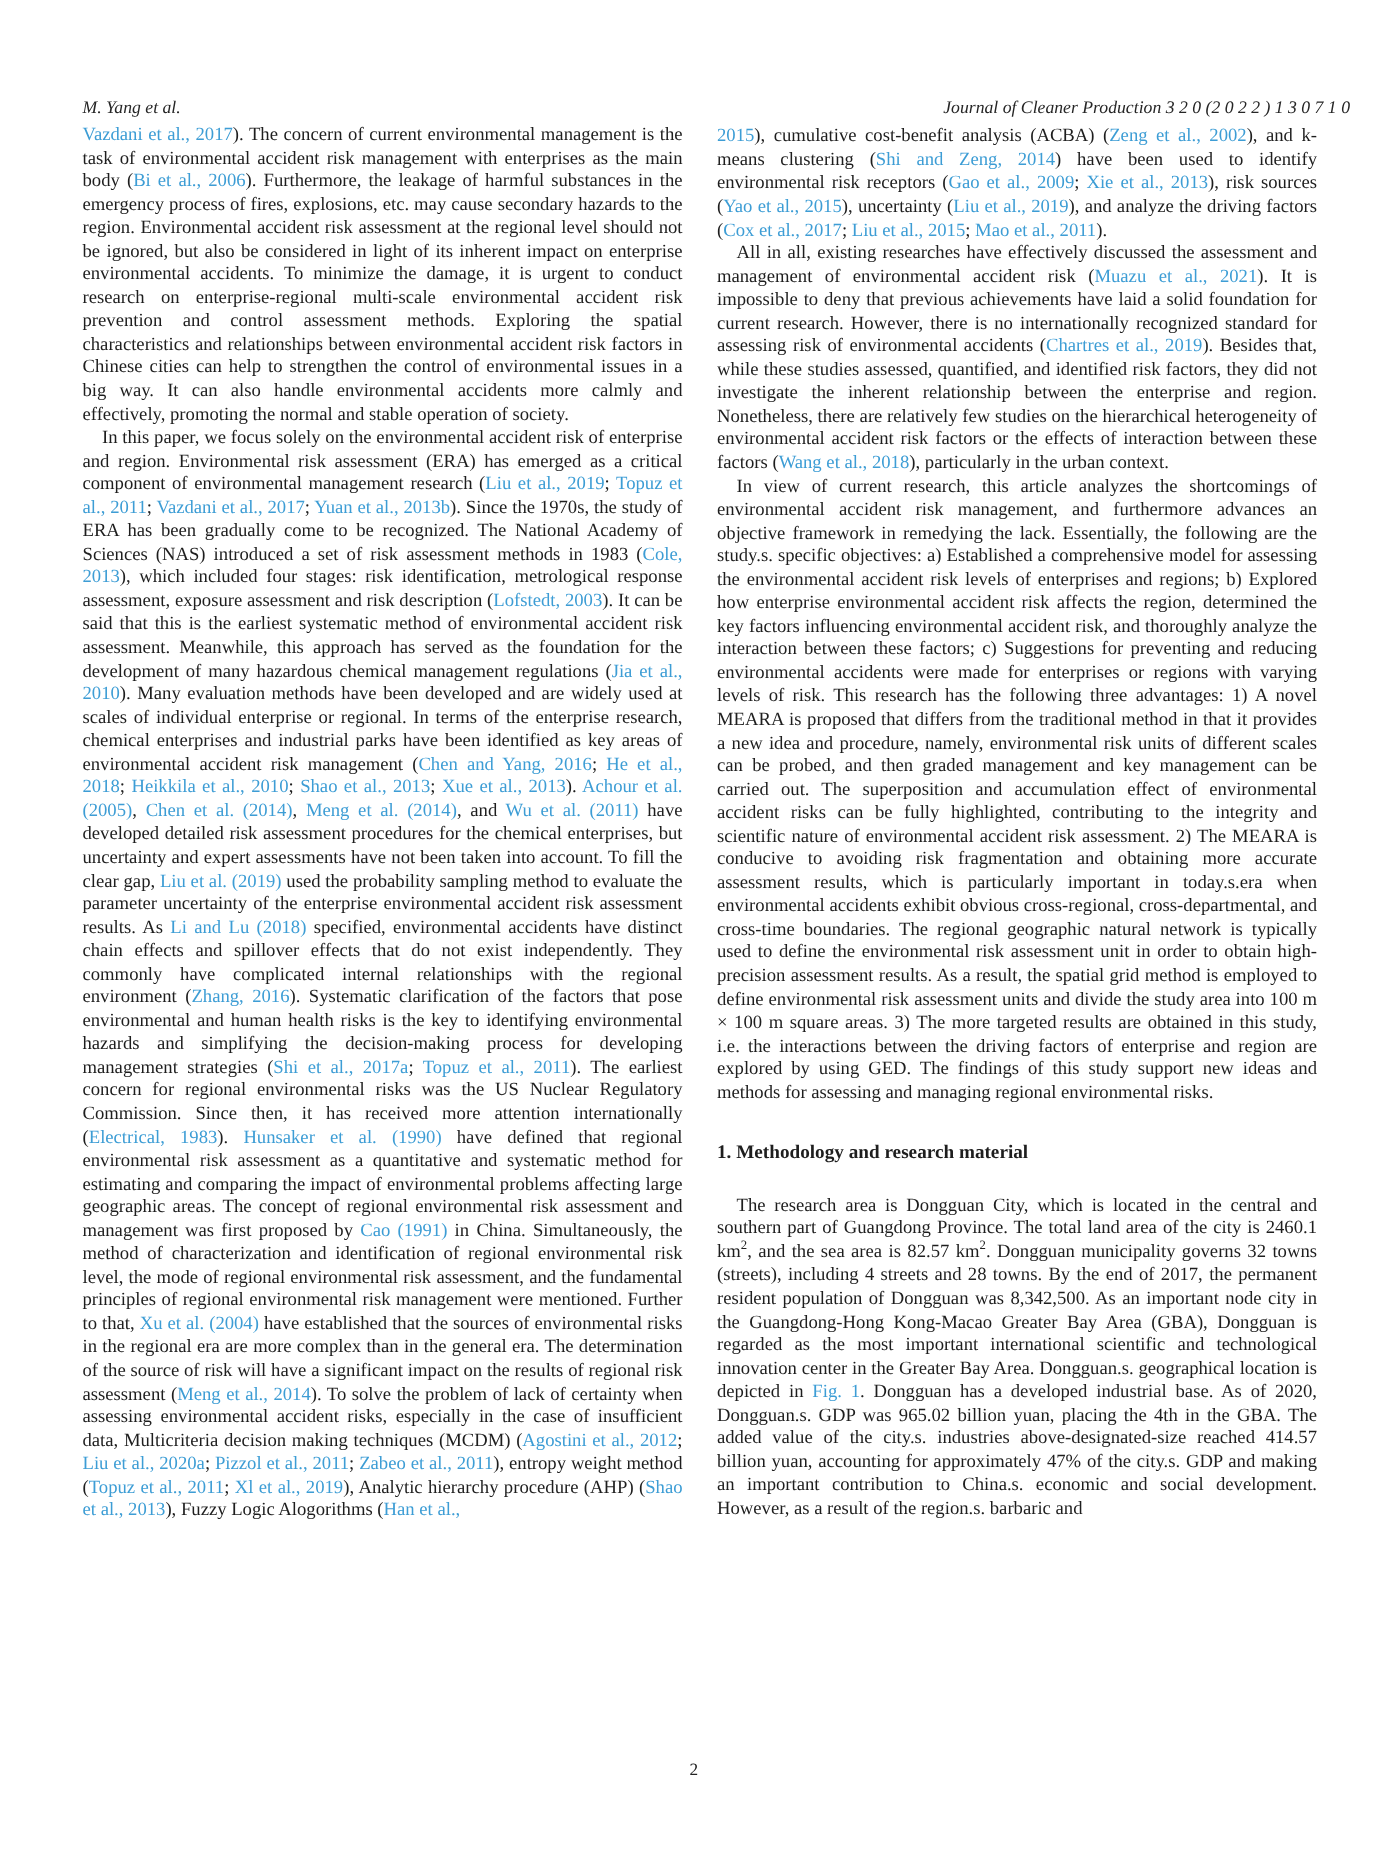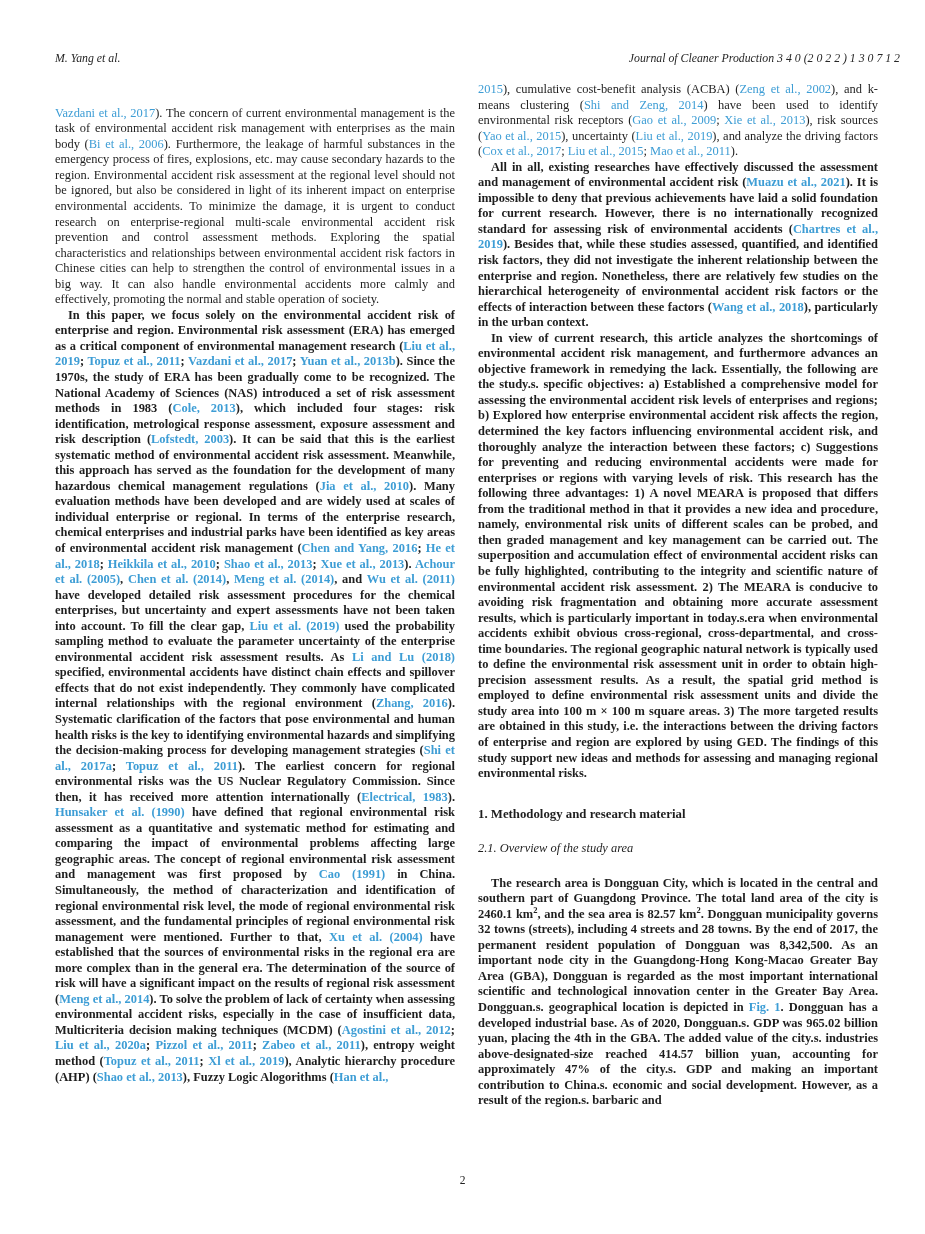--- a/index.html
+++ b/index.html
@@ -5,37 +5,37 @@
   html,body{margin:0;padding:0;background:#ffffff;}
   body{
     width:925px;height:1234px;
     font-family:"Liberation Serif","DejaVu Serif",serif;
     color:#1e1e1e;
     position:relative;
     -webkit-font-smoothing:antialiased;
   }
   .page{position:absolute;inset:0;}
   .page-header{
-    position:absolute;top:51px;left:55px;width:845px;
+    position:absolute;top:64px;left:55px;width:845px;
     display:flex;justify-content:space-between;
     font-style:italic;font-size:11.8px;color:#262626;
   }
   .columns{
     position:absolute;top:82px;left:55px;
     display:flex;gap:23px;align-items:center;
   }
   .col{width:400px;}
   .col p{
     margin:0;
     font-size:12.45px;
     line-height:15.55px;
     text-align:justify;
     hyphens:auto;-webkit-hyphens:auto;
   }
-  .col p.indent{text-indent:13px;font-weight:bold;}
+  .col p.indent{text-indent:13px;}
   .cite{color:#3d9dd5;text-decoration:none;cursor:pointer;}
   .sec-heading{
     font-size:12.8px;font-weight:bold;font-style:normal;
     margin:25px 0 19px 0;line-height:15.5px;
   }
   .sub-heading{
     font-size:12.45px;font-weight:normal;font-style:italic;
     margin:0 0 19px 0;line-height:15.5px;
   }
   sup{font-size:8.5px;line-height:0;}
@@ -44,34 +44,33 @@
     text-align:center;font-size:11.5px;color:#222;
   }
 </style>
 </head>
 <body>
 
 <div class="page">
 
   <header class="page-header">
     <span>M. Yang et al.</span>
-    <span>Journal of Cleaner Production 3 4 0 (2 0 2 2 ) 1 3 0 7 1 2</span>
+    <span>Journal of Cleaner Production 3 2 0 (2 0 2 2 ) 1 3 0 7 1 0</span>
   </header>
 
   <main class="columns">
     <div class="col" id="col-left">
         <p><a class="cite">Vazdani et al., 2017</a>). The concern of current environmental management is the task of environmental accident risk management with enterprises as the main body (<a class="cite">Bi et al., 2006</a>). Furthermore, the leakage of harmful substances in the emergency process of fires, explosions, etc. may cause secondary hazards to the region. Environmental accident risk assessment at the regional level should not be ignored, but also be considered in light of its inherent impact on enterprise environmental accidents. To minimize the damage, it is urgent to conduct research on enterprise-regional multi-scale environmental accident risk prevention and control assessment methods. Exploring the spatial characteristics and relationships between environmental accident risk factors in Chinese cities can help to strengthen the control of environmental issues in a big way. It can also handle environmental accidents more calmly and effectively, promoting the normal and stable operation of society.</p>
         <p class="indent">In this paper, we focus solely on the environmental accident risk of enterprise and region. Environmental risk assessment (ERA) has emerged as a critical component of environmental management research (<a class="cite">Liu et al., 2019</a>; <a class="cite">Topuz et al., 2011</a>; <a class="cite">Vazdani et al., 2017</a>; <a class="cite">Yuan et al., 2013b</a>). Since the 1970s, the study of ERA has been gradually come to be recognized. The National Academy of Sciences (NAS) introduced a set of risk assessment methods in 1983 (<a class="cite">Cole, 2013</a>), which included four stages: risk identification, metrological response assessment, exposure assessment and risk description (<a class="cite">Lofstedt, 2003</a>). It can be said that this is the earliest systematic method of environmental accident risk assessment. Meanwhile, this approach has served as the foundation for the development of many hazardous chemical management regulations (<a class="cite">Jia et al., 2010</a>). Many evaluation methods have been developed and are widely used at scales of individual enterprise or regional. In terms of the enterprise research, chemical enterprises and industrial parks have been identified as key areas of environmental accident risk management (<a class="cite">Chen and Yang, 2016</a>; <a class="cite">He et al., 2018</a>; <a class="cite">Heikkila et al., 2010</a>; <a class="cite">Shao et al., 2013</a>; <a class="cite">Xue et al., 2013</a>). <a class="cite">Achour et al. (2005)</a>, <a class="cite">Chen et al. (2014)</a>, <a class="cite">Meng et al. (2014)</a>, and <a class="cite">Wu et al. (2011)</a> have developed detailed risk assessment procedures for the chemical enterprises, but uncertainty and expert assessments have not been taken into account. To fill the clear gap, <a class="cite">Liu et al. (2019)</a> used the probability sampling method to evaluate the parameter uncertainty of the enterprise environmental accident risk assessment results. As <a class="cite">Li and Lu (2018)</a> specified, environmental accidents have distinct chain effects and spillover effects that do not exist independently. They commonly have complicated internal relationships with the regional environment (<a class="cite">Zhang, 2016</a>). Systematic clarification of the factors that pose environmental and human health risks is the key to identifying environmental hazards and simplifying the decision-making process for developing management strategies (<a class="cite">Shi et al., 2017a</a>; <a class="cite">Topuz et al., 2011</a>). The earliest concern for regional environmental risks was the US Nuclear Regulatory Commission. Since then, it has received more attention internationally (<a class="cite">Electrical, 1983</a>). <a class="cite">Hunsaker et al. (1990)</a> have defined that regional environmental risk assessment as a quantitative and systematic method for estimating and comparing the impact of environmental problems affecting large geographic areas. The concept of regional environmental risk assessment and management was first proposed by <a class="cite">Cao (1991)</a> in China. Simultaneously, the method of characterization and identification of regional environmental risk level, the mode of regional environmental risk assessment, and the fundamental principles of regional environmental risk management were mentioned. Further to that, <a class="cite">Xu et al. (2004)</a> have established that the sources of environmental risks in the regional era are more complex than in the general era. The determination of the source of risk will have a significant impact on the results of regional risk assessment (<a class="cite">Meng et al., 2014</a>). To solve the problem of lack of certainty when assessing environmental accident risks, especially in the case of insufficient data, Multicriteria decision making techniques (MCDM) (<a class="cite">Agostini et al., 2012</a>; <a class="cite">Liu et al., 2020a</a>; <a class="cite">Pizzol et al., 2011</a>; <a class="cite">Zabeo et al., 2011</a>), entropy weight method (<a class="cite">Topuz et al., 2011</a>; <a class="cite">Xl et al., 2019</a>), Analytic hierarchy procedure (AHP) (<a class="cite">Shao et al., 2013</a>), Fuzzy Logic Alogorithms (<a class="cite">Han et al.,</a></p>
       </div>
     <div class="col" id="col-right">
         <p><a class="cite">2015</a>), cumulative cost-benefit analysis (ACBA) (<a class="cite">Zeng et al., 2002</a>), and k-means clustering (<a class="cite">Shi and Zeng, 2014</a>) have been used to identify environmental risk receptors (<a class="cite">Gao et al., 2009</a>; <a class="cite">Xie et al., 2013</a>), risk sources (<a class="cite">Yao et al., 2015</a>), uncertainty (<a class="cite">Liu et al., 2019</a>), and analyze the driving factors (<a class="cite">Cox et al., 2017</a>; <a class="cite">Liu et al., 2015</a>; <a class="cite">Mao et al., 2011</a>).</p>
         <p class="indent">All in all, existing researches have effectively discussed the assessment and management of environmental accident risk (<a class="cite">Muazu et al., 2021</a>). It is impossible to deny that previous achievements have laid a solid foundation for current research. However, there is no internationally recognized standard for assessing risk of environmental accidents (<a class="cite">Chartres et al., 2019</a>). Besides that, while these studies assessed, quantified, and identified risk factors, they did not investigate the inherent relationship between the enterprise and region. Nonetheless, there are relatively few studies on the hierarchical heterogeneity of environmental accident risk factors or the effects of interaction between these factors (<a class="cite">Wang et al., 2018</a>), particularly in the urban context.</p>
         <p class="indent">In view of current research, this article analyzes the shortcomings of environmental accident risk management, and furthermore advances an objective framework in remedying the lack. Essentially, the following are the study.s. specific objectives: a) Established a comprehensive model for assessing the environmental accident risk levels of enterprises and regions; b) Explored how enterprise environmental accident risk affects the region, determined the key factors influencing environmental accident risk, and thoroughly analyze the interaction between these factors; c) Suggestions for preventing and reducing environmental accidents were made for enterprises or regions with varying levels of risk. This research has the following three advantages: 1) A novel MEARA is proposed that differs from the traditional method in that it provides a new idea and procedure, namely, environmental risk units of different scales can be probed, and then graded management and key management can be carried out. The superposition and accumulation effect of environmental accident risks can be fully highlighted, contributing to the integrity and scientific nature of environmental accident risk assessment. 2) The MEARA is conducive to avoiding risk fragmentation and obtaining more accurate assessment results, which is particularly important in today.s.era when environmental accidents exhibit obvious cross-regional, cross-departmental, and cross-time boundaries. The regional geographic natural network is typically used to define the environmental risk assessment unit in order to obtain high-precision assessment results. As a result, the spatial grid method is employed to define environmental risk assessment units and divide the study area into 100 m × 100 m square areas. 3) The more targeted results are obtained in this study, i.e. the interactions between the driving factors of enterprise and region are explored by using GED. The findings of this study support new ideas and methods for assessing and managing regional environmental risks.</p>
         <h2 class="sec-heading">1.  Methodology and research material</h2>
-        <h3 class="sub-heading">2.1.  Overview of the study area</h3>
         <p class="indent">The research area is Dongguan City, which is located in the central and southern part of Guangdong Province. The total land area of the city is 2460.1 km<sup>2</sup>, and the sea area is 82.57 km<sup>2</sup>. Dongguan municipality governs 32 towns (streets), including 4 streets and 28 towns. By the end of 2017, the permanent resident population of Dongguan was 8,342,500. As an important node city in the Guangdong-Hong Kong-Macao Greater Bay Area (GBA), Dongguan is regarded as the most important international scientific and technological innovation center in the Greater Bay Area. Dongguan.s. geographical location is depicted in <a class="cite">Fig. 1</a>. Dongguan has a developed industrial base. As of 2020, Dongguan.s. GDP was 965.02 billion yuan, placing the 4th in the GBA. The added value of the city.s. industries above-designated-size reached 414.57 billion yuan, accounting for approximately 47% of the city.s. GDP and making an important contribution to China.s. economic and social development. However, as a result of the region.s. barbaric and</p>
       </div>
   </main>
 
   <footer class="page-footer">
     <span>2</span>
   </footer>
 
 </div>
 

